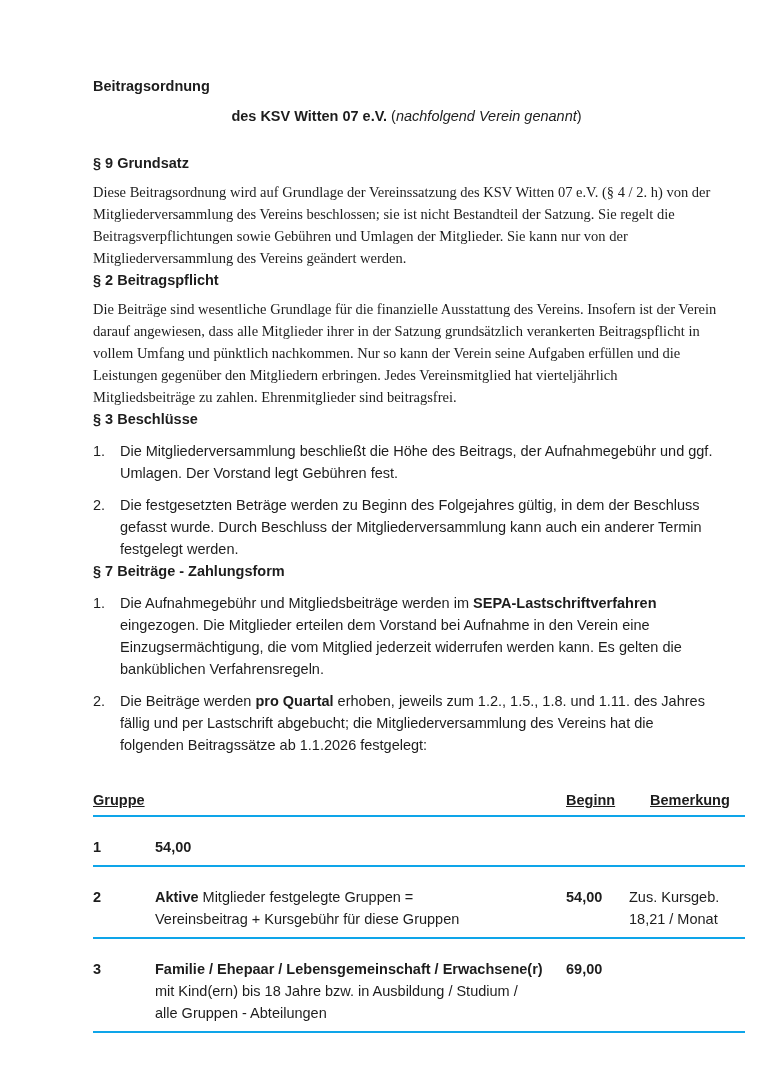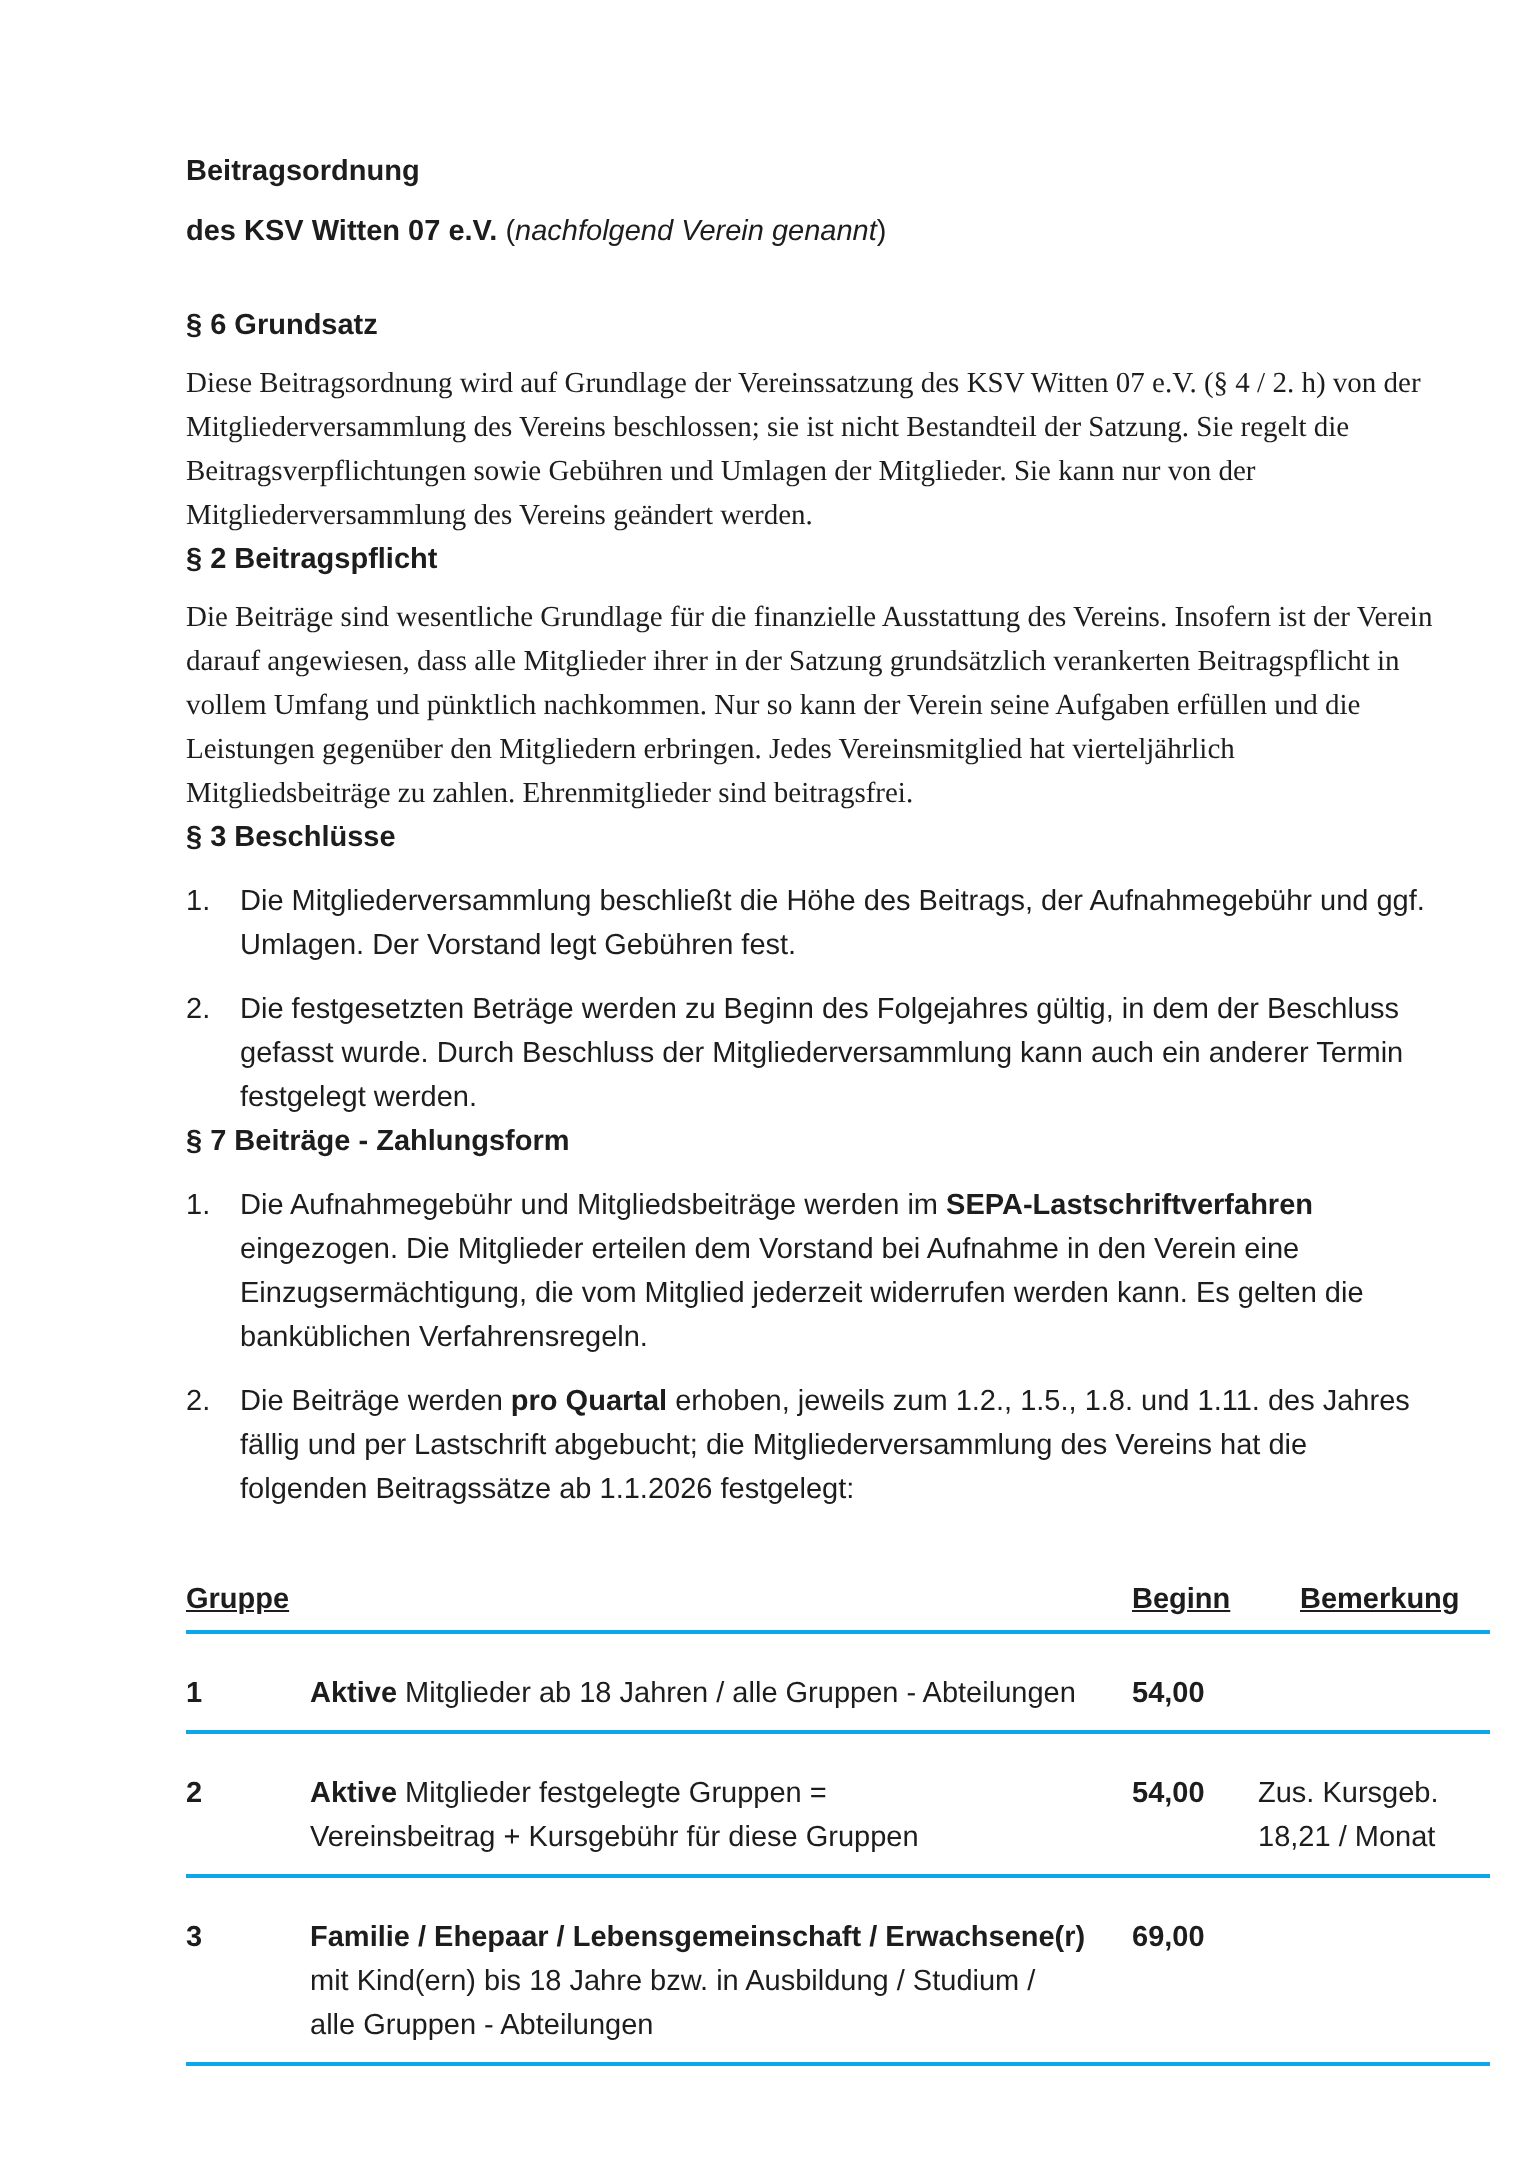--- a/index.html
+++ b/index.html
@@ -15,21 +15,21 @@
   .page {
     box-sizing: border-box;
     width: 763px;
     height: 1080px;
     padding: 75px 43px 8px 93px;
     background: #ffffff;
   }
   .bold { font-weight: bold; }
   .italic { font-style: italic; }
   .doc-title { font-weight: bold; }
-  .doc-subtitle { margin-top: 8px; }
+  .doc-subtitle { margin-top: 8px; text-align: center; }
   .section-heading { font-weight: bold; margin-bottom: 7px; }
   .section-heading.first { margin-top: 25px; }
   .para { margin: 0; font-family: Liberation Serif, serif; }
   .olist { margin-top: 2px; }
   .olist-item { display: flex; margin-top: 10px; }
   .olist-marker { flex: 0 0 27px; }
   .olist-text { flex: 1 1 auto; }
   .fee-table { width: 652px; margin-top: 33px; }
   .t-row {
     display: grid;
@@ -49,21 +49,21 @@
 <body>
 
 <div class="page">
 
   <div class="doc-title">Beitragsordnung</div>
 
   <div class="doc-subtitle">
     <span class="bold">des KSV Witten 07 e.V.</span><span> (</span><span class="italic">nachfolgend Verein genannt</span><span>)</span>
   </div>
 
-  <div class="section-heading first">§ 6 Grundsatz</div>
+  <div class="section-heading first">§ 9 Grundsatz</div>
   <p class="para">Diese Beitragsordnung wird auf Grundlage der Vereinssatzung des KSV Witten 07 e.V. (§ 4 / 2. h) von der Mitgliederversammlung des Vereins beschlossen; sie ist nicht Bestandteil der Satzung. Sie regelt die Beitragsverpflichtungen sowie Gebühren und Umlagen der Mitglieder. Sie kann nur von der Mitgliederversammlung des Vereins geändert werden.</p>
 
   <div class="section-heading">§ 2 Beitragspflicht</div>
   <p class="para">Die Beiträge sind wesentliche Grundlage für die finanzielle Ausstattung des Vereins. Insofern ist der Verein darauf angewiesen, dass alle Mitglieder ihrer in der Satzung grundsätzlich verankerten Beitragspflicht in vollem Umfang und pünktlich nachkommen. Nur so kann der Verein seine Aufgaben erfüllen und die Leistungen gegenüber den Mitgliedern erbringen. Jedes Vereinsmitglied hat vierteljährlich Mitgliedsbeiträge zu zahlen. Ehrenmitglieder sind beitragsfrei.</p>
 
   <div class="section-heading">§ 3 Beschlüsse</div>
   <div class="olist">
     <div class="olist-item">
       <span class="olist-marker">1.</span>
       <span class="olist-text">Die Mitgliederversammlung beschließt die Höhe des Beitrags, der Aufnahmegebühr und ggf. Umlagen. Der Vorstand legt Gebühren fest.</span>
@@ -89,23 +89,20 @@
   <div class="fee-table">
     <div class="t-row t-head">
       <div class="t-cell">Gruppe</div>
       <div class="t-cell"></div>
       <div class="t-cell">Beginn</div>
       <div class="t-cell cell-remark-h">Bemerkung</div>
     </div>
 
     <div class="t-row t-data">
       <div class="t-cell cell-num">1</div>
-      <div class="t-cell cell-desc">
-        <div class="desc-line"><span class="bold">Aktive</span><span> Mitglieder ab 18 Jahren / alle Gruppen - Abteilungen</span></div>
-      </div>
       <div class="t-cell cell-quartal">54,00</div>
       <div class="t-cell cell-remark"></div>
     </div>
 
     <div class="t-row t-data">
       <div class="t-cell cell-num">2</div>
       <div class="t-cell cell-desc">
         <div class="desc-line"><span class="bold">Aktive</span><span> Mitglieder festgelegte Gruppen =</span></div>
         <div class="desc-line">Vereinsbeitrag + Kursgebühr für diese Gruppen</div>
       </div>

